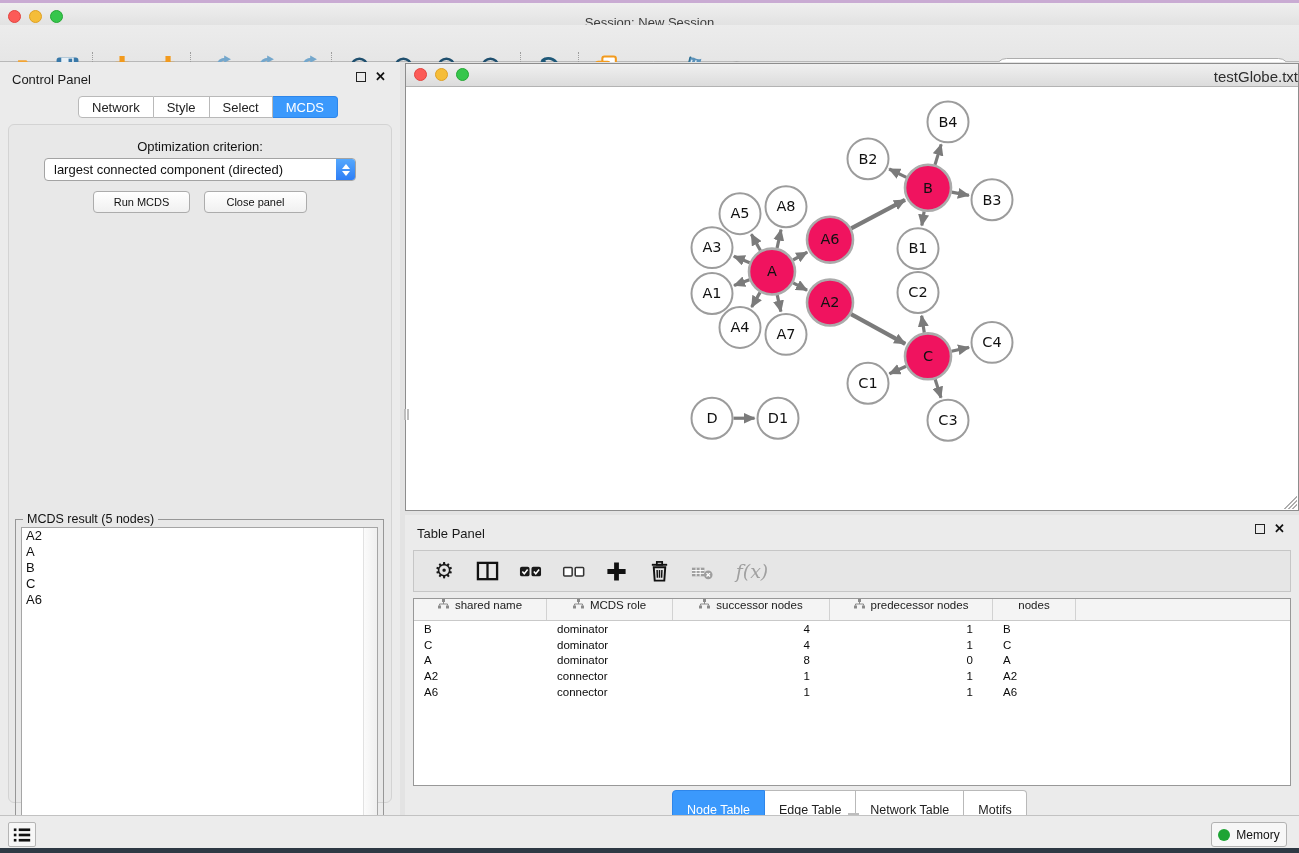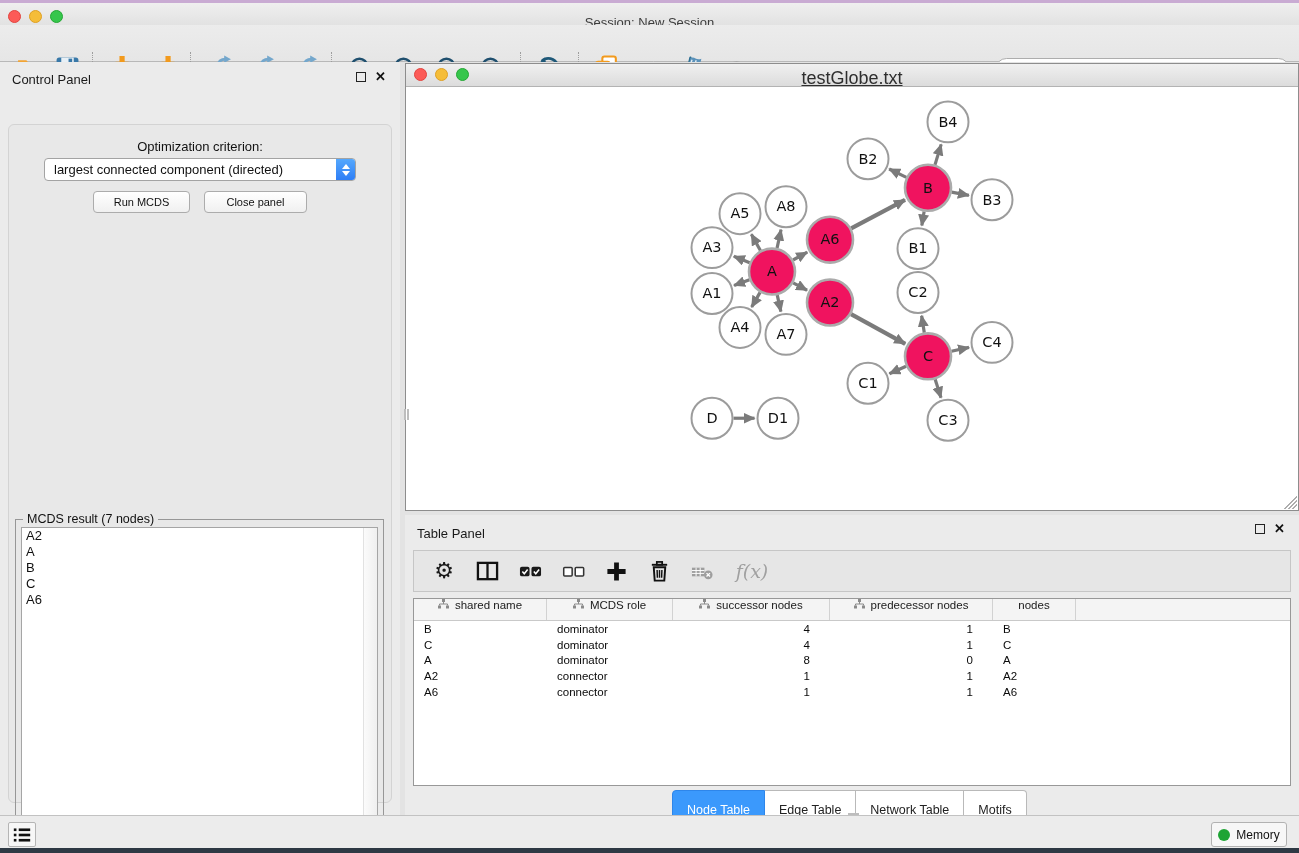--- a/index.html
+++ b/index.html
@@ -77,21 +77,21 @@
   .result-item { font-size:13px; color:#111; line-height:16px; padding-left:4px; }
   #result-scroll { position:absolute; right:0; top:0; bottom:0; width:14px;
     background:linear-gradient(90deg,#FBFBFB,#EFEFEF); border-left:1px solid #E2E2E2; }
 
   
   #network-window { position:absolute; left:405px; top:1px; width:894px; height:448px;
     background:#fff; border:1px solid #8D8D8D; }
   #nw-titlebar { position:absolute; left:0; top:0; right:0; height:23px;
     background:linear-gradient(#F0F0F0,#DCDCDC); border-bottom:1px solid #B3B3B3; }
   #nw-lights { left:8px; top:4px; }
-  #nw-title { position:absolute; width:100%; text-align:center; top:4px; font-size:18px; color:#2E2E2E;text-decoration:underline; }
+  #nw-title { position:absolute; width:100%; text-align:right; top:4px; font-size:15px; color:#2E2E2E; }
   #nw-canvas { position:absolute; left:0; top:23px; right:0; bottom:0; background:#fff; }
   #graph-svg { width:100%; height:100%; }
   #nw-grip { position:absolute; right:1px; bottom:1px; width:13px; height:13px;
     background:
      linear-gradient(135deg, transparent 48%, #ADADAD 48%, #ADADAD 55%, transparent 55%),
      linear-gradient(135deg, transparent 63%, #ADADAD 63%, #ADADAD 70%, transparent 70%),
      linear-gradient(135deg, transparent 78%, #ADADAD 78%, #ADADAD 85%, transparent 85%); }
   .edge-grip-l { position:absolute; left:-2px; top:345px; width:5px; height:11px;
     border-left:2px solid #BDBDBD; border-right:2px solid #BDBDBD; background:#fff; }
   .edge-grip-b { position:absolute; left:443px; bottom:-3px; width:11px; height:5px;
@@ -297,33 +297,39 @@
   </div>
 
   <div id="workspace">
 
     <div id="control-panel">
       <div class="panel-title">Control Panel</div>
       <div class="win-btns" id="cp-btns">
         <span class="win-btn-float"></span>
         <span class="win-btn-close">✕</span>
       </div>
+      <div id="control-tabs">
+          <div class="tab">Network</div>
+          <div class="tab">Style</div>
+          <div class="tab">Select</div>
+          <div class="tab active">MCDS</div>
+        </div>
       <div id="cp-content">
         <div id="opt-label">Optimization criterion:</div>
         <div id="opt-select">
           <span>largest connected component (directed)</span>
           <span id="opt-stepper">
               <span class="chev-up"></span>
               <span class="chev-down"></span>
             </span>
         </div>
         <div class="cp-btn" id="run-btn">Run MCDS</div>
         <div class="cp-btn" id="close-btn">Close panel</div>
         <div id="result-group">
-          <div id="result-label">MCDS result (7 nodes)</div>
+          <div id="result-label">MCDS result (5 nodes)</div>
           <div id="result-list">
             <div id="result-items">
                 <div class="result-item">A2</div>
                 <div class="result-item">A</div>
                 <div class="result-item">B</div>
                 <div class="result-item">C</div>
                 <div class="result-item">A6</div>
               </div>
             <div id="result-scroll"></div>
           </div>

